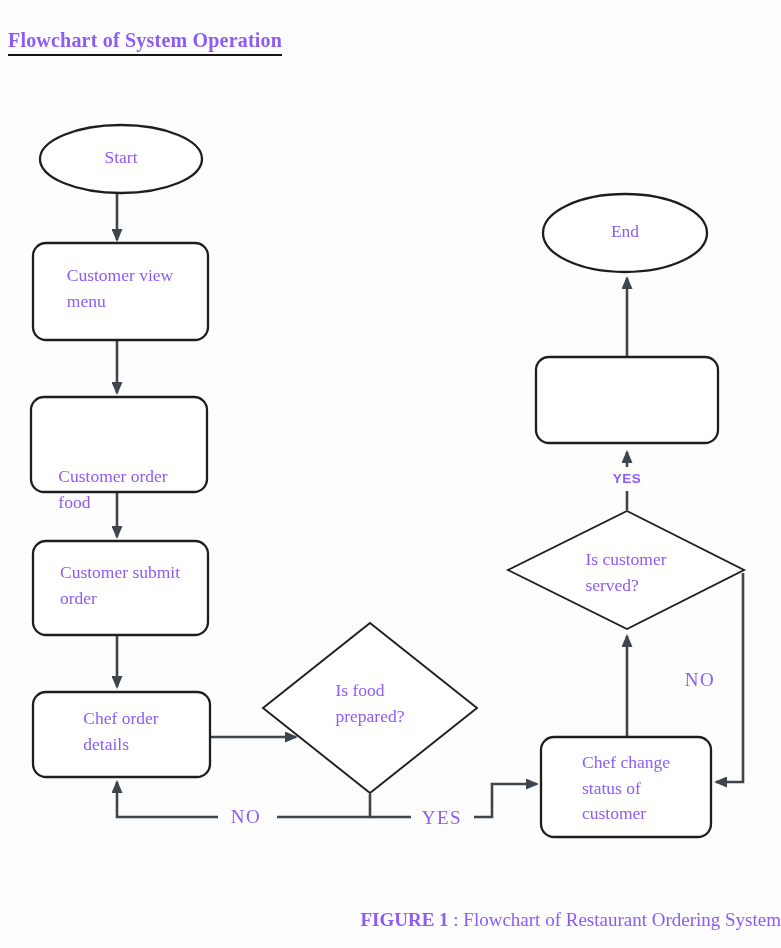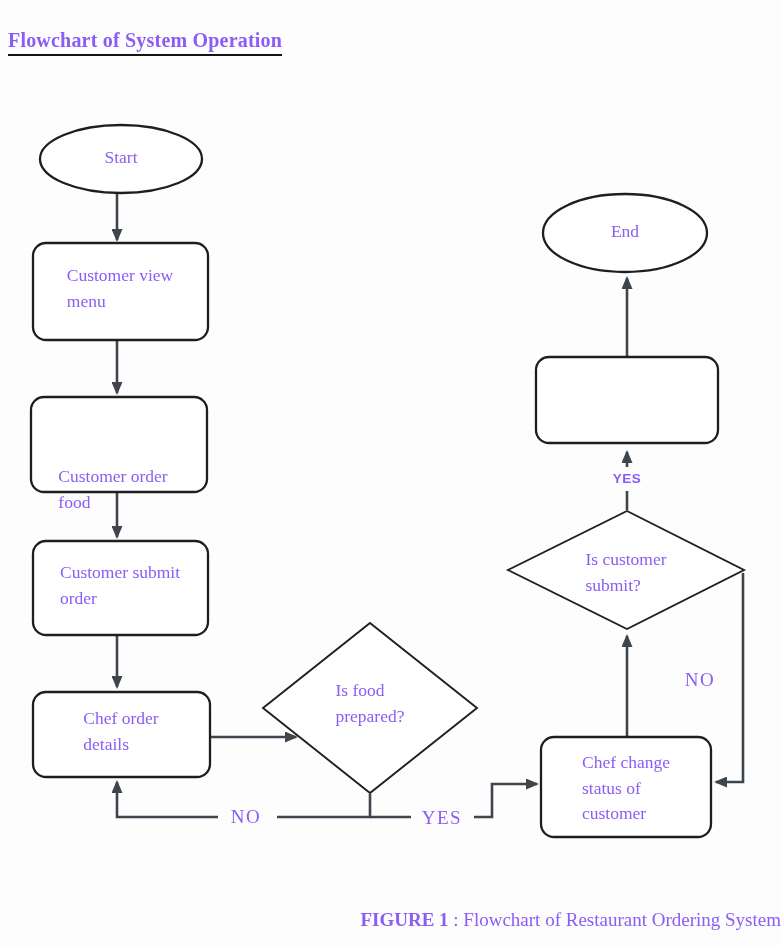--- a/index.html
+++ b/index.html
@@ -106,21 +106,21 @@
     <div>Is food</div>
     <div>prepared?</div>
   </div>
   <div class="node-label" style="left:626px; top:788px;">
     <div>Chef change</div>
     <div>status of</div>
     <div>customer</div>
   </div>
   <div class="node-label" style="left:626px; top:572px;">
     <div>Is customer</div>
-    <div>submit?</div>
+    <div>served?</div>
   </div>
   <div class="node-label" style="left:625px; top:232px;">
     <div>End</div>
   </div>
 
   <div class="edge-label" style="left:246px; top:817px;">NO</div>
   <div class="edge-label" style="left:442px; top:818px;">YES</div>
   <div class="edge-label small-bold" style="left:627px; top:478px;">YES</div>
   <div class="edge-label" style="left:700px; top:680px;">NO</div>
 

